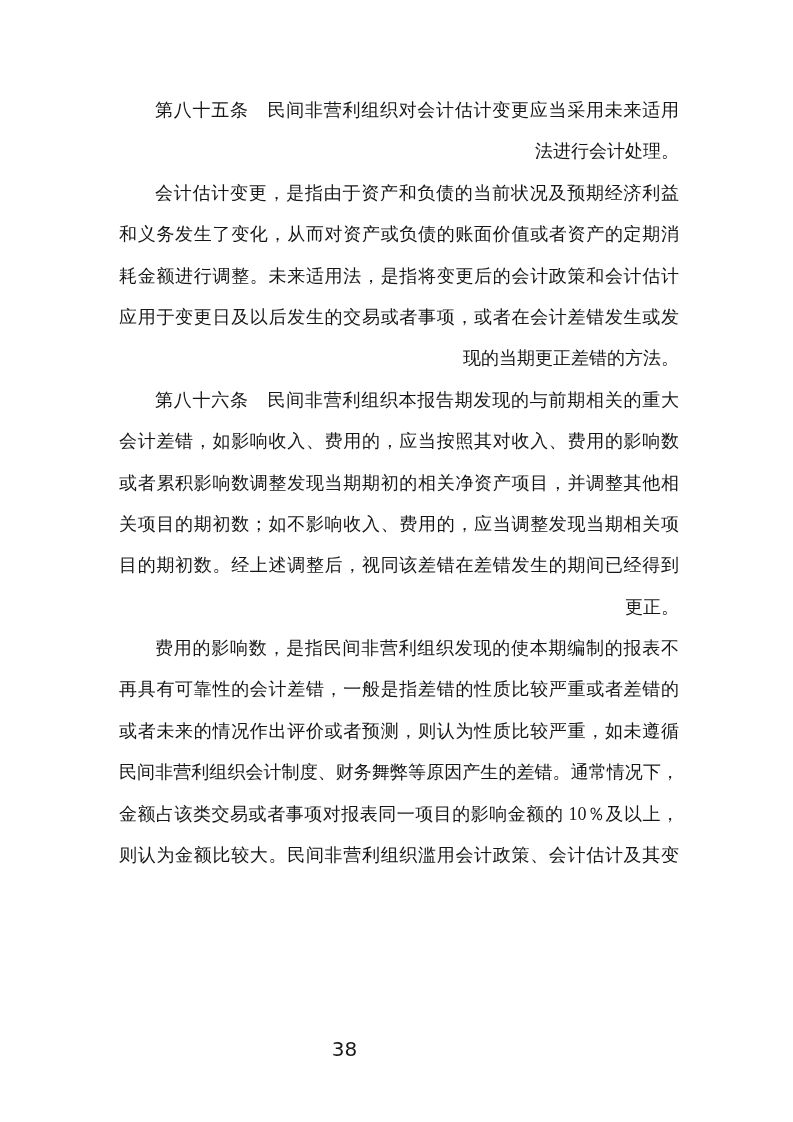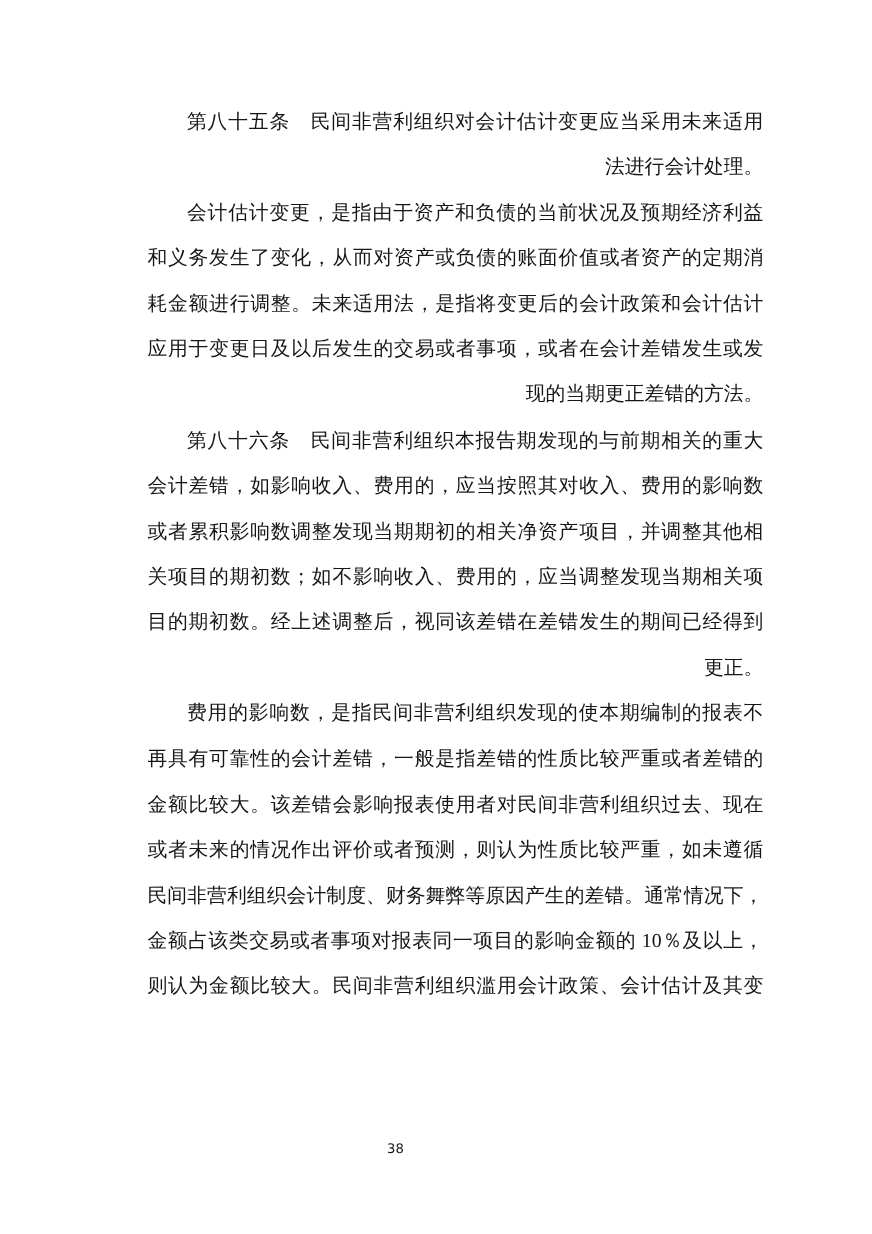--- a/index.html
+++ b/index.html
@@ -6,21 +6,20 @@
     margin: 0;
     padding: 0;
     background: #ffffff;
   }
   .page {
     position: relative;
     width: 689px;
     height: 1122px;
     background: #ffffff;
     overflow: hidden;
-    margin-left: 15px;
   }
   .text-block {
     position: absolute;
     left: 119px;
     top: 90px;
     width: 560px;
     font-family: "Liberation Serif", "DejaVu Serif", serif;
     font-size: 18px;
     color: #161616;
     line-height: 41.4px;
@@ -39,21 +38,21 @@
   .line.indent {
     text-indent: 36px;
   }
   .page-number {
     position: absolute;
     left: 0;
     top: 1037px;
     width: 100%;
     text-align: center;
     font-family: "DejaVu Sans", "Liberation Sans", sans-serif;
-    font-size: 12px;
+    font-size: 20px;
     color: #1a1a1a;
   }
 </style>
 </head>
 <body>
 
 <div class="page">
   <div class="text-block" id="text-block">
       <div class="line indent fill">第八十五条　民间非营利组织对会计估计变更应当采用未来适用</div>
       <div class="line">法进行会计处理。</div>
@@ -63,20 +62,19 @@
       <div class="line fill">应用于变更日及以后发生的交易或者事项，或者在会计差错发生或发</div>
       <div class="line">现的当期更正差错的方法。</div>
       <div class="line indent fill">第八十六条　民间非营利组织本报告期发现的与前期相关的重大</div>
       <div class="line fill">会计差错，如影响收入、费用的，应当按照其对收入、费用的影响数</div>
       <div class="line fill">或者累积影响数调整发现当期期初的相关净资产项目，并调整其他相</div>
       <div class="line fill">关项目的期初数；如不影响收入、费用的，应当调整发现当期相关项</div>
       <div class="line fill">目的期初数。经上述调整后，视同该差错在差错发生的期间已经得到</div>
       <div class="line">更正。</div>
       <div class="line indent fill">费用的影响数，是指民间非营利组织发现的使本期编制的报表不</div>
       <div class="line fill">再具有可靠性的会计差错，一般是指差错的性质比较严重或者差错的</div>
-      <div class="line fill">金额比较大。该差错会影响报表使用者对民间非营利组织过去、现在</div>
       <div class="line fill">或者未来的情况作出评价或者预测，则认为性质比较严重，如未遵循</div>
       <div class="line fill">民间非营利组织会计制度、财务舞弊等原因产生的差错。通常情况下，</div>
       <div class="line fill">金额占该类交易或者事项对报表同一项目的影响金额的 10％及以上，</div>
       <div class="line fill">则认为金额比较大。民间非营利组织滥用会计政策、会计估计及其变</div>
     </div>
   <div class="page-number">38</div>
 </div>
 
 </body></html>

